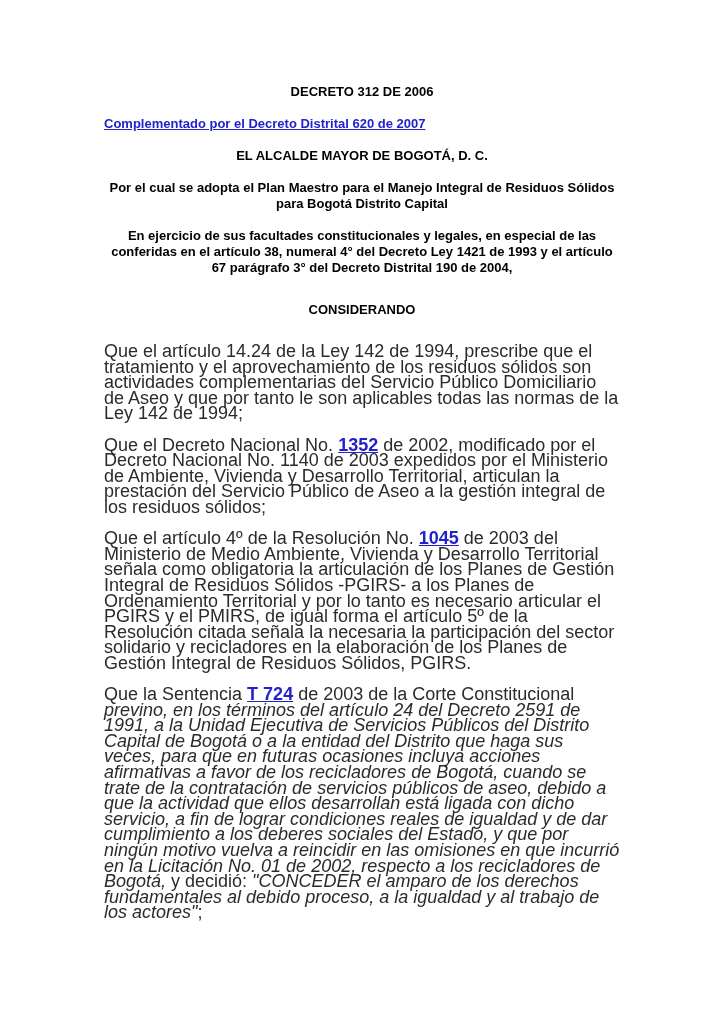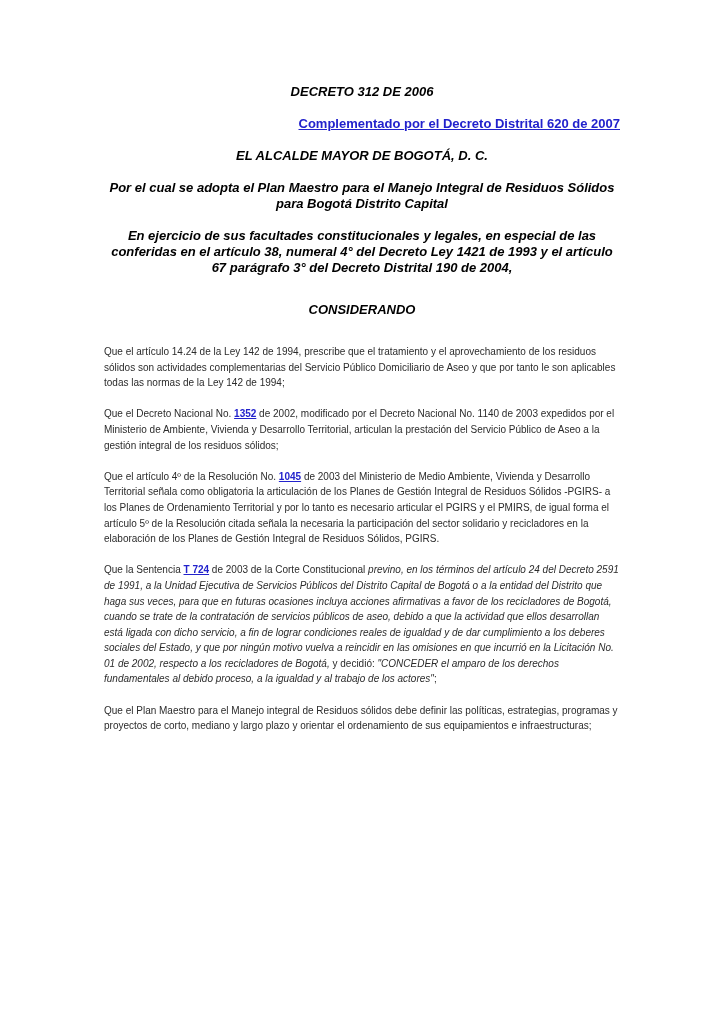--- a/index.html
+++ b/index.html
@@ -21,40 +21,39 @@
     padding: 84px 104px 40px 104px;
     background: #ffffff;
   }
   .hdr {
     text-align: center;
     font-weight: bold;
     color: #000000;
     font-size: 13px;
     line-height: 16px;
     margin: 0 0 16px 0;
-    font-style: italic;
   }
   .hdr-link-wrap {
-    text-align: right;
+    text-align: left;
     font-weight: bold;
     font-size: 13px;
     line-height: 16px;
     margin: 0 0 16px 0;
   }
   a.doc-link, .doc-link {
     color: #2222cc;
     font-weight: bold;
     text-decoration: underline;
     cursor: pointer;
   }
   .considering {
     margin: 26px 0 26px 0;
   }
   .body-text p {
-    font-size: 10px;
+    font-size: 18px;
     line-height: 15.6px;
     margin: 0 0 15.6px 0;
     text-align: left;
   }
   .seg-italic { font-style: italic; text-align: center; }
   .seg-normal { font-style: normal; }
 </style>
 </head>
 <body>
 
@@ -73,16 +72,15 @@
 
   <div class="hdr">En ejercicio de sus facultades constitucionales y legales, en especial de las conferidas en el artículo 38, numeral 4° del Decreto Ley 1421 de 1993 y el artículo 67 parágrafo 3° del Decreto Distrital 190 de 2004,</div>
 
   <div class="hdr considering">CONSIDERANDO</div>
 
   <div class="body-text" id="paragraphs">
       <p><span class="seg-normal">Que el artículo 14.24 de la Ley 142 de 1994, prescribe que el tratamiento y el aprovechamiento de los residuos sólidos son actividades complementarias del Servicio Público Domiciliario de Aseo y que por tanto le son aplicables todas las normas de la Ley 142 de 1994;</span></p>
       <p><span class="seg-normal">Que el Decreto Nacional No. </span><a href="#" class="doc-link">1352</a><span class="seg-normal"> de 2002, modificado por el Decreto Nacional No. 1140 de 2003 expedidos por el Ministerio de Ambiente, Vivienda y Desarrollo Territorial, articulan la prestación del Servicio Público de Aseo a la gestión integral de los residuos sólidos;</span></p>
       <p><span class="seg-normal">Que el artículo 4º de la Resolución No. </span><a href="#" class="doc-link">1045</a><span class="seg-normal"> de 2003 del Ministerio de Medio Ambiente, Vivienda y Desarrollo Territorial señala como obligatoria la articulación de los Planes de Gestión Integral de Residuos Sólidos -PGIRS- a los Planes de Ordenamiento Territorial y por lo tanto es necesario articular el PGIRS y el PMIRS, de igual forma el artículo 5º de la Resolución citada señala la necesaria la participación del sector solidario y recicladores en la elaboración de los Planes de Gestión Integral de Residuos Sólidos, PGIRS.</span></p>
       <p><span class="seg-normal">Que la Sentencia </span><a href="#" class="doc-link">T 724</a><span class="seg-normal"> de 2003 de la Corte Constitucional </span><span class="seg-italic">previno, en los términos del artículo 24 del Decreto 2591 de 1991, a la Unidad Ejecutiva de Servicios Públicos del Distrito Capital de Bogotá o a la entidad del Distrito que haga sus veces, para que en futuras ocasiones incluya acciones afirmativas a favor de los recicladores de Bogotá, cuando se trate de la contratación de servicios públicos de aseo, debido a que la actividad que ellos desarrollan está ligada con dicho servicio, a fin de lograr condiciones reales de igualdad y de dar cumplimiento a los deberes sociales del Estado, y que por ningún motivo vuelva a reincidir en las omisiones en que incurrió en la Licitación No. 01 de 2002, respecto a los recicladores de Bogotá,</span><span class="seg-normal"> y decidió: </span><span class="seg-italic">"CONCEDER el amparo de los derechos fundamentales al debido proceso, a la igualdad y al trabajo de los actores"</span><span class="seg-normal">;</span></p>
-      <p><span class="seg-normal">Que el Plan Maestro para el Manejo integral de Residuos sólidos debe definir las políticas, estrategias, programas y proyectos de corto, mediano y largo plazo y orientar el ordenamiento de sus equipamientos e infraestructuras;</span></p>
     </div>
 
 </div>
 
 </body></html>

